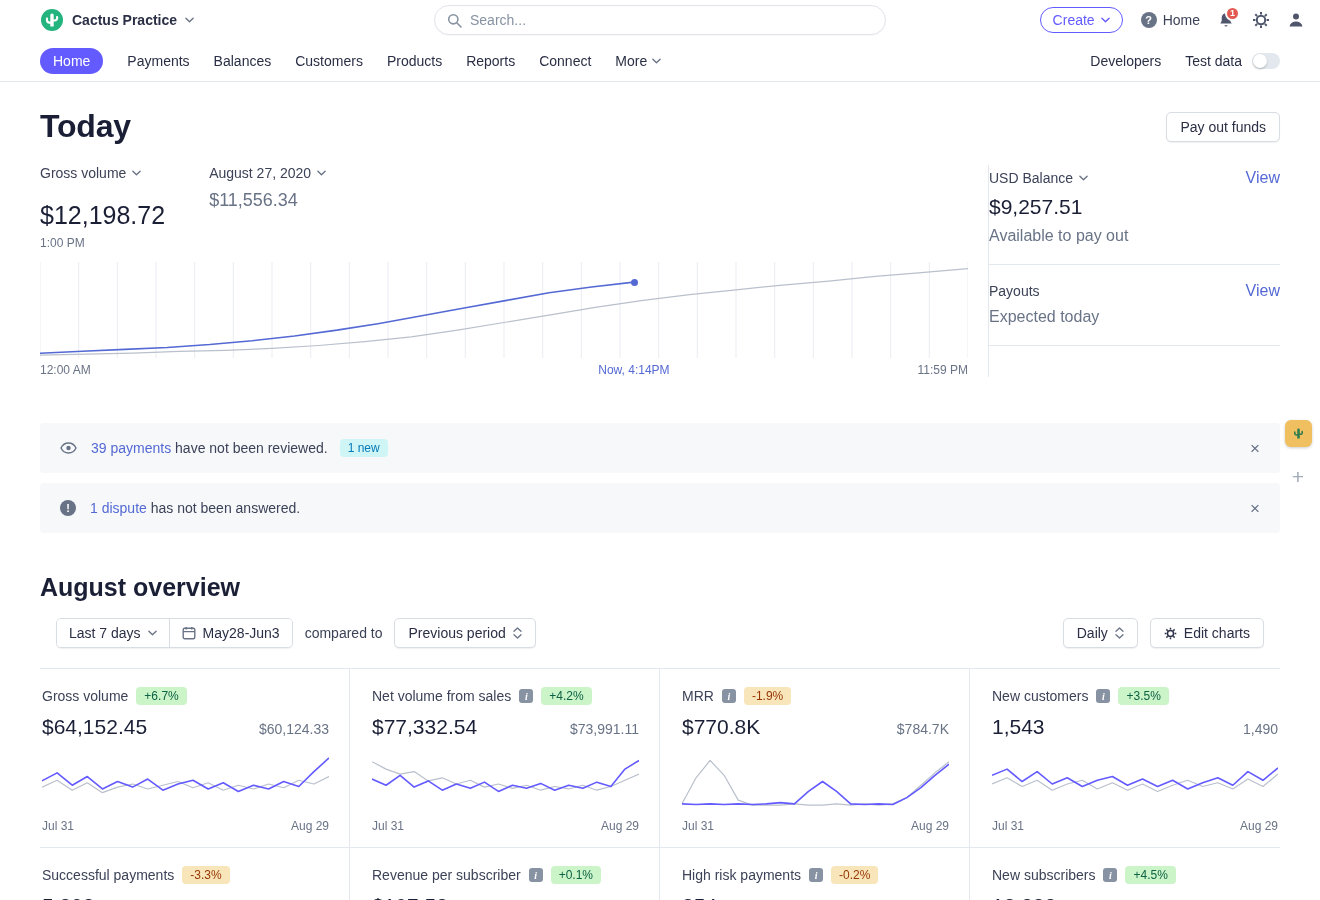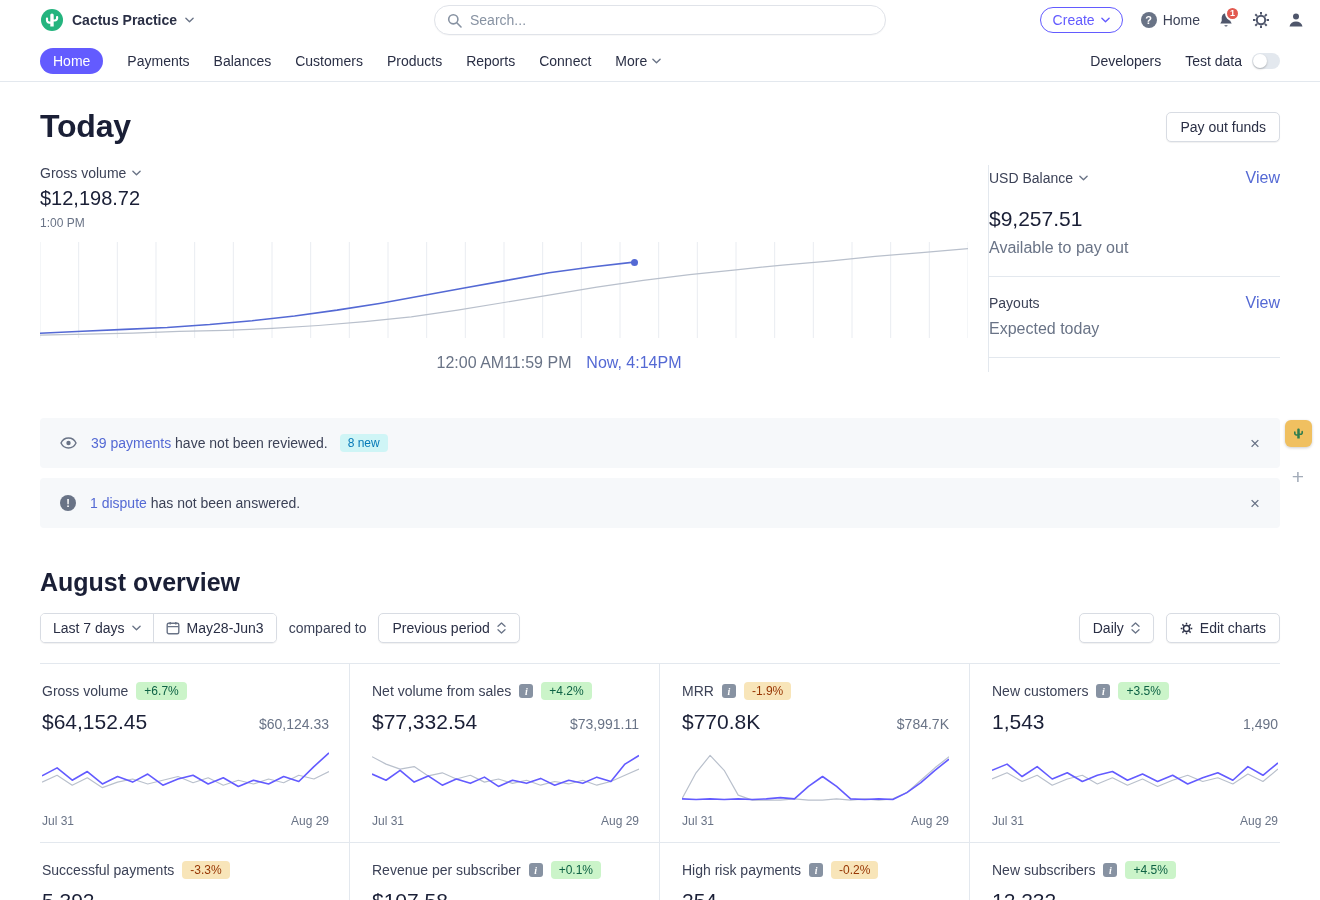--- a/index.html
+++ b/index.html
@@ -41,53 +41,53 @@
   .content{padding:0 40px}
   .today-head{display:flex;align-items:center;justify-content:space-between;margin:26px 0 20px}
   h1{font-size:32px;font-weight:700;letter-spacing:-.2px}
   .btn{display:inline-flex;align-items:center;gap:7px;background:#fff;border:1px solid var(--btn-border);
     border-radius:5px;padding:6px 13px;font:500 14px "Liberation Sans",sans-serif;color:#2a2f45;cursor:pointer;
     box-shadow:0 1px 1px rgba(0,0,0,.06)}
   .today-grid{display:flex}
   .today-left{flex:1;padding-right:20px}
   .stats-row{display:flex;gap:44px}
   .stat-label{display:flex;align-items:center;gap:6px;font-size:14px;color:#3c4257;cursor:pointer}
-  .stat-value{font-size:20px;font-weight:500;margin-top:6px}
+  .stat-value{font-size:25px;font-weight:500;margin-top:20px}
   .stat-value.muted{color:var(--gray);font-weight:400;font-size:18px;margin-top:9px}
   .stat-time{font-size:12px;color:var(--gray);margin-top:6px}
   .chart-area{position:relative;height:96px;margin-top:12px}
   #main-chart{width:100%;height:100%;display:block}
   .chart-dot{position:absolute;width:7px;height:7px;border-radius:50%;background:var(--chart-blue)}
-  .main-axis{position:relative;display:flex;justify-content:center;font-size:16px;color:var(--gray);margin-top:16px}
+  .main-axis{position:relative;display:flex;justify-content:space-between;font-size:12px;color:var(--gray);margin-top:5px}
   .now-label{position:absolute;transform:translateX(-50%);color:var(--link)}
   .today-right{width:292px;border-left:1px solid var(--border);}
   .panel-section{padding:4px 0 19px;border-bottom:1px solid var(--border)}
   .panel-section + .panel-section{padding-top:17px}
   .panel-head{display:flex;justify-content:space-between;align-items:center}
   .panel-label{display:flex;align-items:center;gap:6px;font-size:14px;color:#3c4257;cursor:pointer}
   .view-link{color:var(--link);font-size:16px;cursor:pointer}
-  .panel-value{font-size:21px;font-weight:500;margin-top:20px}
+  .panel-value{font-size:21px;font-weight:500;margin-top:8px}
   .panel-caption{font-size:16px;color:var(--gray);margin-top:8px}
 
   
   .alerts{margin-top:46px}
   .alert{background:var(--alert-bg);border-radius:4px;height:50px;display:flex;align-items:center;
     padding:0 20px;margin-bottom:10px;font-size:14px;color:#3c4257}
   .alert-icon{color:#697386;display:inline-flex;margin-right:14px}
   .alert-link{color:var(--link);cursor:pointer}
   .badge{font-size:12px;font-weight:500;padding:2px 8px;border-radius:4px;white-space:nowrap}
   .badge-blue{background:var(--blue-bg);color:var(--blue-tx);margin-left:12px}
   .badge-green{background:var(--green-bg);color:var(--green-tx)}
   .badge-orange{background:var(--orange-bg);color:var(--orange-tx)}
   .alert-close{margin-left:auto;color:#697386;font-size:17px;cursor:pointer;line-height:1}
 
   
   .reports{margin-top:40px}
   h2{font-size:25px;font-weight:700}
-  .filters{display:flex;justify-content:space-between;align-items:center;margin:16px 0 20px}
+  .filters{display:flex;justify-content:space-between;align-items:center;margin:16px 16px 20px}
   .filters-left,.filters-right{display:flex;align-items:center;gap:12px}
   .btn-group{display:flex;border:1px solid var(--btn-border);border-radius:5px;box-shadow:0 1px 1px rgba(0,0,0,.06);background:#fff;overflow:hidden}
   .btn-group .seg{display:flex;align-items:center;gap:7px;padding:6px 12px;font:500 14px "Liberation Sans",sans-serif;
     background:#fff;border:none;cursor:pointer;color:#2a2f45}
   .btn-group .seg + .seg{border-left:1px solid var(--btn-border)}
   .compared{font-size:14px;color:#3c4257}
   .metrics-grid{display:grid;grid-template-columns:repeat(4,1fr);border-top:1px solid var(--border)}
   .card{padding:18px 20px 14px 22px;border-right:1px solid var(--border);border-bottom:1px solid var(--border);cursor:pointer;background:#fff}
   .card:nth-child(4n){border-right:none;padding-right:2px}
   .card:nth-child(4n+1){padding-left:2px}
@@ -200,20 +200,29 @@
         <div class="stats-row">
           <div class="stat">
             <div class="stat-label">
               <span>Gross volume</span>
               <svg class="chev" viewBox="0 0 10 6" width="9" height="6">
                   <path d="M1 1l4 4 4-4" fill="none" stroke="currentColor" stroke-width="1.5" stroke-linecap="round" stroke-linejoin="round"></path>
                 </svg>
             </div>
             <div class="stat-value">$12,198.72</div>
             <div class="stat-time">1:00 PM</div>
+          </div>
+          <div class="stat">
+            <div class="stat-label">
+              <span>August 27, 2020</span>
+              <svg class="chev" viewBox="0 0 10 6" width="9" height="6">
+                  <path d="M1 1l4 4 4-4" fill="none" stroke="currentColor" stroke-width="1.5" stroke-linecap="round" stroke-linejoin="round"></path>
+                </svg>
+            </div>
+            <div class="stat-value muted">$11,556.34</div>
           </div>
         </div>
         <div class="chart-area">
           <svg id="main-chart" viewBox="0 0 100 100" preserveAspectRatio="none">
               <line x1="0" x2="0" y1="0" y2="100" stroke="#e9ecf1" style="vector-effect: non-scaling-stroke;"></line>
               <line x1="4.166666666666666" x2="4.166666666666666" y1="0" y2="100" stroke="#e9ecf1" style="vector-effect: non-scaling-stroke;"></line>
               <line x1="8.333333333333332" x2="8.333333333333332" y1="0" y2="100" stroke="#e9ecf1" style="vector-effect: non-scaling-stroke;"></line>
               <line x1="12.5" x2="12.5" y1="0" y2="100" stroke="#e9ecf1" style="vector-effect: non-scaling-stroke;"></line>
               <line x1="16.666666666666664" x2="16.666666666666664" y1="0" y2="100" stroke="#e9ecf1" style="vector-effect: non-scaling-stroke;"></line>
               <line x1="20.833333333333336" x2="20.833333333333336" y1="0" y2="100" stroke="#e9ecf1" style="vector-effect: non-scaling-stroke;"></line>
@@ -274,21 +283,21 @@
 
   <section class="alerts">
     <div class="alert">
       <span class="alert-icon">
         <svg width="17" height="12" viewBox="0 0 17 12">
             <path d="M8.5 1C4.5 1 1.8 4.3 1 6c.8 1.7 3.5 5 7.5 5s6.7-3.3 7.5-5C15.2 4.3 12.5 1 8.5 1z" fill="none" stroke="#697386" stroke-width="1.4"></path>
             <circle cx="8.5" cy="6" r="2.2" fill="#697386"></circle>
           </svg>
       </span>
       <span><a class="alert-link">39 payments</a><span> have not been reviewed.</span></span>
-      <span class="badge badge-blue">8 new</span>
+      <span class="badge badge-blue">1 new</span>
       <span class="alert-close">×</span>
     </div>
     <div class="alert">
       <span class="alert-icon">
           <span class="circled">!</span>
         </span>
       <span><a class="alert-link">1 dispute</a><span> has not been answered.</span></span>
       <span class="alert-close">×</span>
     </div>
   </section>

